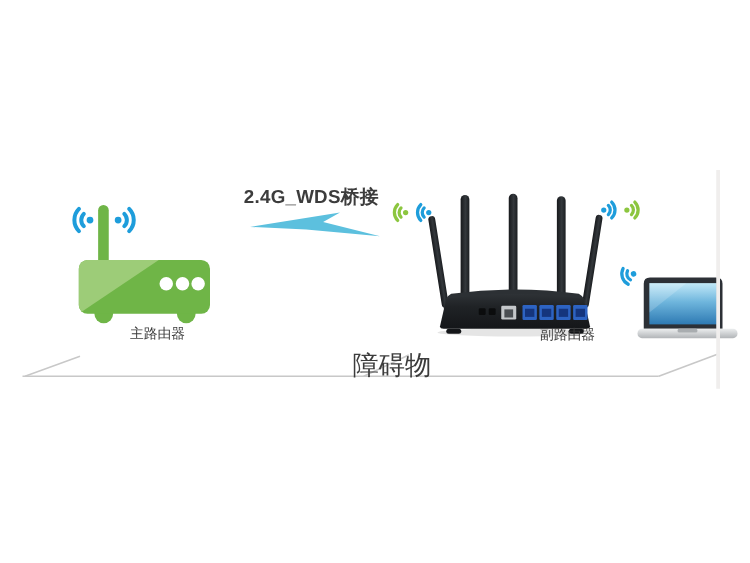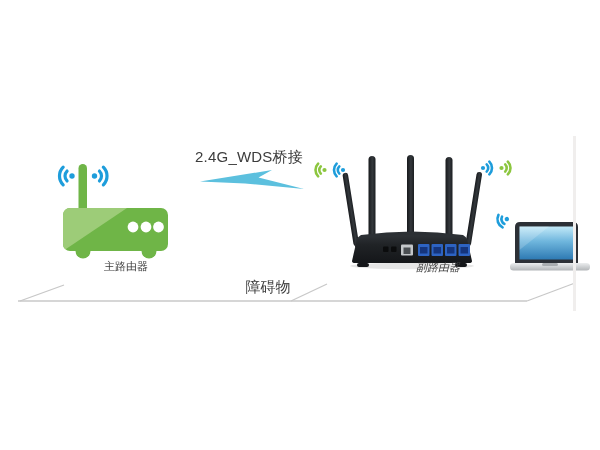--- a/index.html
+++ b/index.html
@@ -1,22 +1,22 @@
 <!DOCTYPE html>
 <html style="--router-green: #6fb547; --router-green-light: #9dcc78; --wifi-blue: #1e9ddb; --wifi-green: #8cc63f; --bolt-blue: #5cc0de; --label-color: #3c3c3c; --line-gray: #c8c8c8;"><head>
 <meta charset="utf-8">
 <style>
   html,body{margin:0;padding:0;background:#fff;}
   #stage{position:relative;width:600px;height:450px;background:#ffffff;overflow:hidden;
          font-family:"Liberation Sans","DejaVu Sans",sans-serif;}
   .abs{position:absolute;}
   .label{color:var(--label-color,#3c3c3c);text-align:center;white-space:nowrap;}
   .lbl-router{font-size:11px;width:100px;}
-  .lbl-bridge{font-size:15px;width:112px;letter-spacing:.2px;}
-  .lbl-obstacle{font-size:15px;width:54px;}
+  .lbl-bridge{font-size:15px;width:112px;letter-spacing:.2px;font-weight:bold;}
+  .lbl-obstacle{font-size:21px;width:54px;margin-left:41px;}
   svg{display:block;overflow:visible;}
   .fill-green{fill:var(--router-green,#6fb547);}
   .fill-green-light{fill:var(--router-green-light,#9dcc78);}
   .wave{fill:none;stroke-linecap:round;}
   .wave-blue{stroke:var(--wifi-blue,#1e9ddb);}
   .wave-green{stroke:var(--wifi-green,#8cc63f);}
   .dot-blue{fill:var(--wifi-blue,#1e9ddb);}
   .dot-green{fill:var(--wifi-green,#8cc63f);}
   .fill-bolt{fill:var(--bolt-blue,#5cc0de);}
   .obstacle-path{stroke:var(--line-gray,#c8c8c8);stroke-width:1.3;fill:none;}
@@ -111,21 +111,21 @@
         <rect x="88.5" y="104" width="7.5" height="6.5" fill="#15357d"></rect>
         <rect x="100" y="101" width="11.5" height="12" rx="1" fill="#2d63c2"></rect>
         <rect x="102" y="104" width="7.5" height="6.5" fill="#15357d"></rect>
         <rect x="113.5" y="101" width="11.5" height="12" rx="1" fill="#2d63c2"></rect>
         <rect x="115.5" y="104" width="7.5" height="6.5" fill="#15357d"></rect>
       </g>
     </g>
     <rect x="12" y="120" width="12" height="4" rx="2" fill="#141619"></rect>
     <rect x="110" y="120" width="12" height="4" rx="2" fill="#141619"></rect>
   </svg>
-  <div class="abs label lbl-router" style="left:388px;top:260px;font-style:italic;">副路由器</div>
+  <div class="abs label lbl-router" style="left:404px;top:260px;">副路由器</div>
 
   <svg class="abs" style="left:474px;top:155px;" width="40" height="26" viewBox="0 0 40 26">
     <g>
       <circle class="dot-blue" cx="9" cy="13" r="2.1"></circle>
       <path class="wave wave-blue" stroke-width="2.6" d="M12.68 9.32 A5.2 5.2 0 0 1 12.68 16.68"></path>
       <path class="wave wave-blue" stroke-width="2.6" d="M15.36 6.64 A9 9 0 0 1 15.36 19.36"></path>
     </g>
     <g>
       <circle class="dot-green" cx="27.5" cy="13" r="2.1"></circle>
       <path class="wave wave-green" stroke-width="2.6" d="M31.18 9.32 A5.2 5.2 0 0 1 31.18 16.68"></path>

